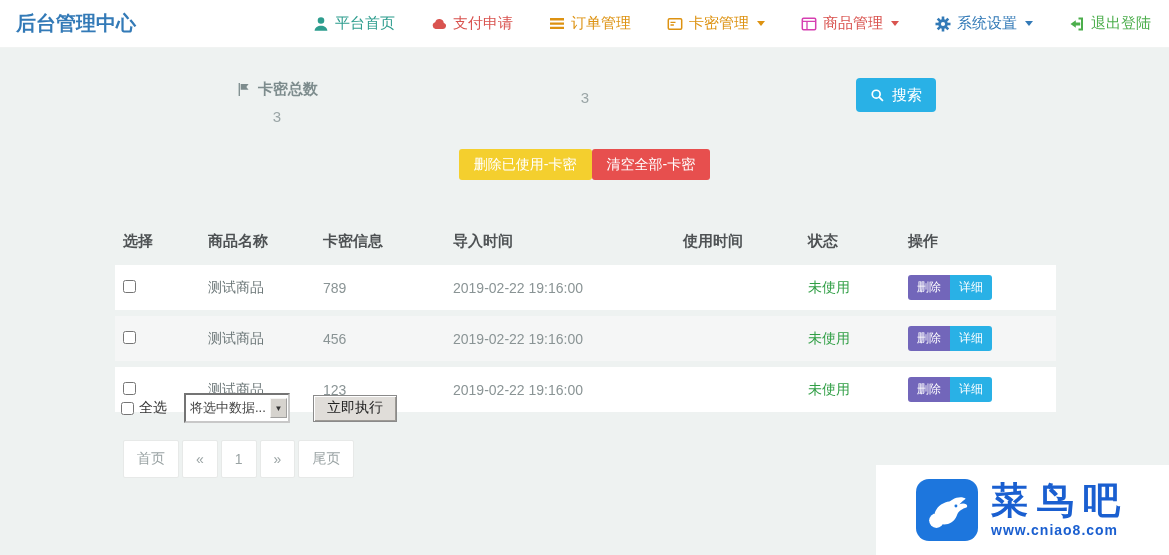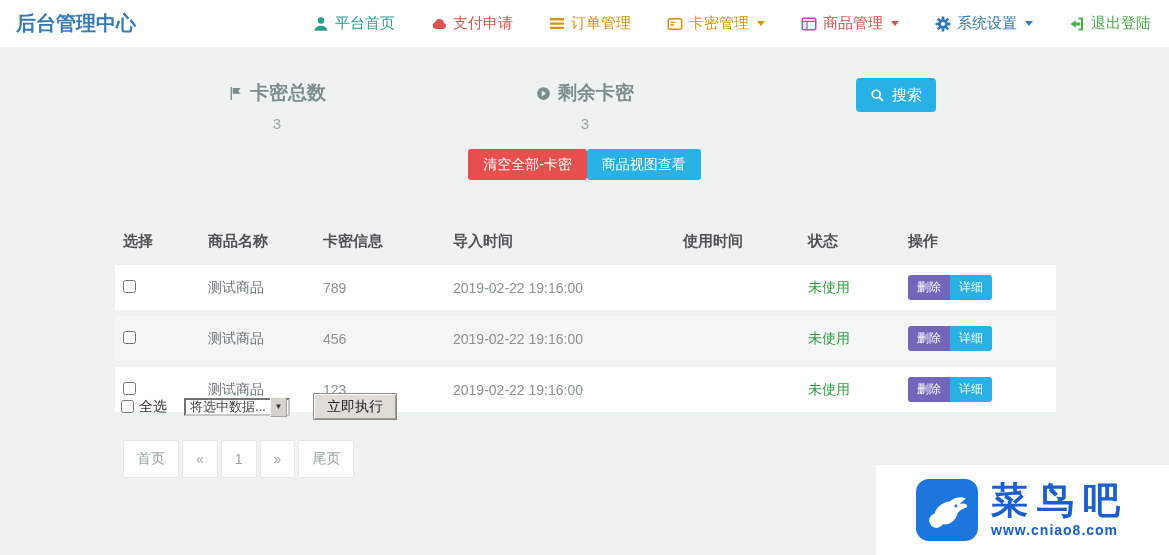--- a/index.html
+++ b/index.html
@@ -17,21 +17,21 @@
   }
   .brand { color:#337ab7; font-size:20px; font-weight:bold; cursor:default; }
   .nav-items { margin-left:auto; display:flex; align-items:center; gap:36px; padding-right:2px; }
   .nav-item { display:flex; align-items:center; gap:6px; font-size:15px; cursor:pointer; text-decoration:none; white-space:nowrap; }
   .nav-item svg { display:block; }
   .caret { width:0; height:0; border-left:4px solid transparent; border-right:4px solid transparent; border-top:5px solid currentColor; margin-left:2px; }
   
   .stat { position:absolute; width:180px; text-align:center; }
   #stat-0 { left:187px; top:80px; }
   #stat-1 { left:495px; top:80px; }
-  .stat-label { display:flex; justify-content:center; align-items:center; gap:7px; font-size:19px; font-weight:bold; color:#7d8c8d; }
+  .stat-label { display:flex; justify-content:center; align-items:center; gap:7px; font-size:15px; font-weight:bold; color:#7d8c8d; }
   .stat-value { margin-top:9px; font-size:15px; color:#9aa5a6; }
   
   .search-btn {
     position:absolute; left:856px; top:78px; height:34px; padding:0 14px;
     background:#29b1e6; color:#fff; border:none; border-radius:4px;
     font-size:15px; display:flex; align-items:center; gap:7px; cursor:pointer;
     font-family:inherit;
   }
   
   .actions { position:absolute; top:149px; left:0; width:100%; display:flex; justify-content:center; }
@@ -51,21 +51,21 @@
     display:inline-block; padding:4px 9px; font-size:12px; color:#fff;
     border:none; cursor:pointer; font-family:inherit;
   }
   .row-btn.delete { background:#7266ba; border-radius:3px 0 0 3px; }
   .row-btn.detail { background:#29b1e6; border-radius:0 3px 3px 0; }
   input[type=checkbox] { width:13px; height:13px; margin:0; cursor:pointer; }
   
   .bulk { position:absolute; left:121px; top:393px; display:flex; align-items:center; font-size:14px; color:#333; }
   .bulk label { display:flex; align-items:center; gap:5px; cursor:pointer; }
   .fake-select {
-    display:flex; align-items:center; width:106px; height:18px; margin-left:17px;
+    display:flex; align-items:center; width:106px; height:30px; margin-left:17px;
     background:#fff; border:2px inset #c8c8c8; cursor:pointer;
   }
   .fake-select .txt { flex:1; padding:0 4px; font-size:13px; color:#444; white-space:nowrap; overflow:hidden; }
   .fake-select .arrow-box {
     width:17px; height:20px; margin-right:1px; background:#d6d3ce; border:1px outset #f5f4f2;
     display:flex; align-items:center; justify-content:center; font-size:8px; color:#333;
   }
   .exec-btn {
     margin-left:23px; height:27px; padding:0 13px;
     background:#e0ddd9; border:1px solid #8a8a8a;
@@ -174,43 +174,34 @@
       <span style="display:inline-flex;color:#7d8c8d;">
         <svg width="15" height="15" viewBox="0 0 16 16">
           <path fill="currentColor" d="M2.8 1h1.4v14H2.8zM5 2.2h8.4L11 5.2l2.4 3H5z"></path>
         </svg>
       </span>
       <span>卡密总数</span>
     </div>
     <div class="stat-value">3</div>
   </div>
 <div class="stat" id="stat-1">
-    <div class="stat-label">
-      <span style="display:inline-flex;color:#7d8c8d;">
-        <svg width="15" height="15" viewBox="0 0 16 16">
-          <circle cx="8" cy="8" r="6.8" fill="currentColor"></circle>
-          <path fill="#eef2f1" d="M6.2 4.8l4.4 3.2-4.4 3.2z"></path>
-        </svg>
-      </span>
-      <span>剩余卡密</span>
-    </div>
     <div class="stat-value">3</div>
   </div>
 
 <button class="search-btn">
   <svg width="15" height="15" viewBox="0 0 16 16">
     <circle cx="6.6" cy="6.6" r="4.2" fill="none" stroke="#fff" stroke-width="1.8"></circle>
     <path d="M9.8 9.8l4 4" stroke="#fff" stroke-width="1.8"></path>
   </svg>
   <span>搜索</span>
 </button>
 
 <div class="actions" id="actions-row">
+    <button class="action-btn" style="background: rgb(244, 207, 46);">删除已使用-卡密</button>
     <button class="action-btn" style="background: rgb(231, 79, 78);">清空全部-卡密</button>
-    <button class="action-btn" style="background: rgb(41, 177, 230);">商品视图查看</button>
   </div>
 
 <div class="table-wrap">
   <table>
     <colgroup>
       <col style="width:85px">
         <col style="width:115px">
         <col style="width:130px">
       <col style="width:230px">
         <col style="width:125px">

